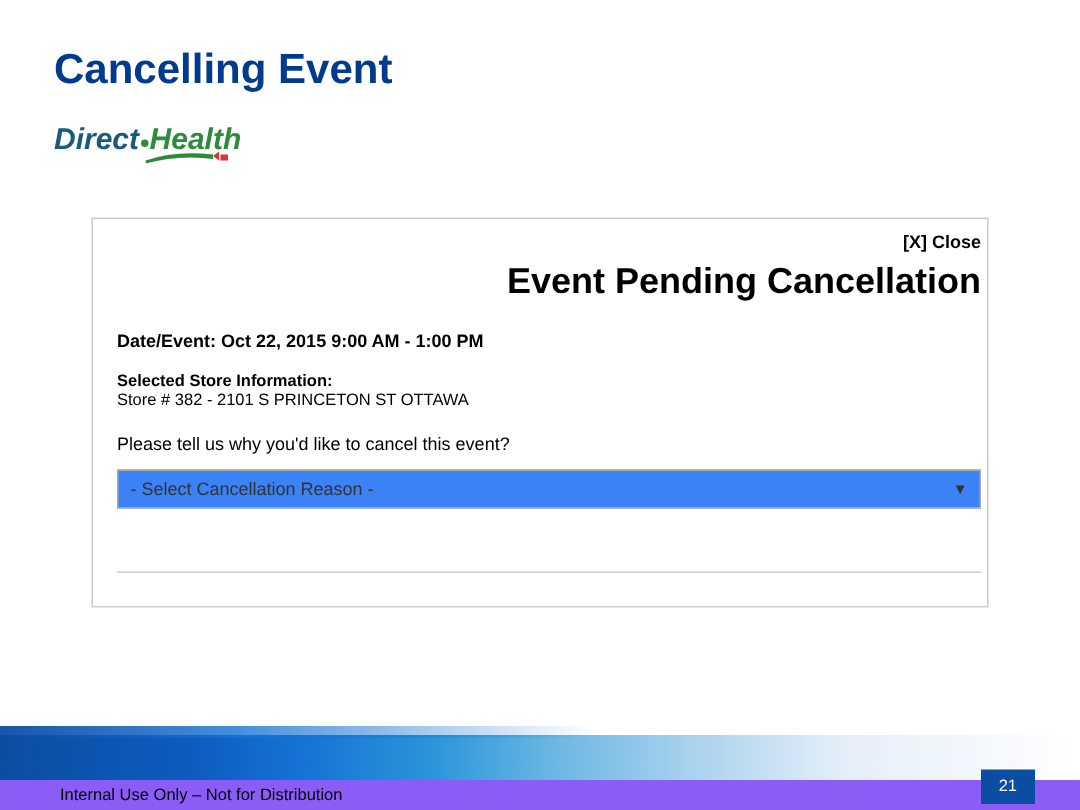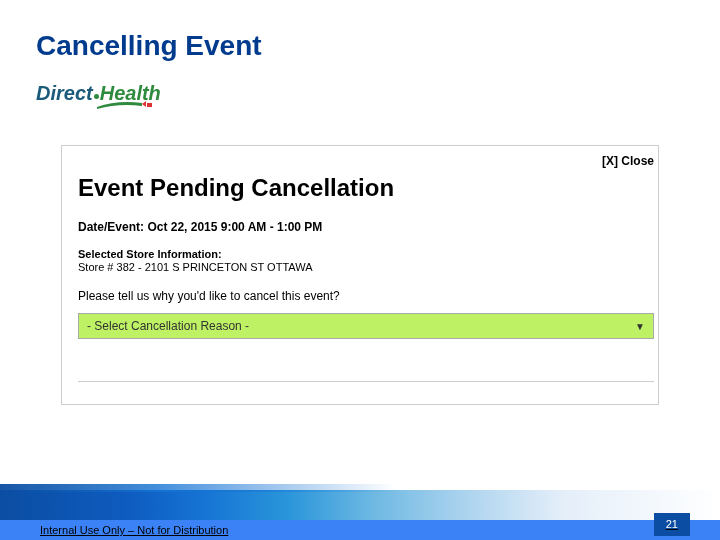--- a/index.html
+++ b/index.html
@@ -68,21 +68,21 @@
     color: #000;
   }
   .close-row {
     text-align: right;
     font-weight: bold;
     font-size: 12px;
     padding-bottom: 6px;
     cursor: pointer;
   }
   .dialog-title {
-    text-align: left;
+    text-align: right;
     font-size: 24px;
     font-weight: bold;
     color: #000;
     margin-bottom: 18px;
   }
   .field-row {
     margin-bottom: 14px;
     font-size: 12px;
   }
   .field-row .bold { font-weight: bold; }
@@ -93,21 +93,21 @@
   .select-wrap {
     width: 100%;
     border: 1px solid #aaa;
     height: 26px;
     display: flex;
     align-items: center;
     justify-content: space-between;
     padding: 0 8px;
     font-size: 12px;
     color: #333;
-    background: #bef264;
+    background: #3b82f6;
     cursor: pointer;
   }
   .select-caret {
     font-size: 10px;
     color: #333;
   }
 
   .dialog-divider {
     border: none;
     border-top: 1px solid #ccc;
@@ -155,28 +155,27 @@
     width: 55%;
     height: 8px;
     background: linear-gradient(90deg,
       rgba(11,77,162,0.95) 0%,
       rgba(21,115,212,0.8) 40%,
       rgba(255,255,255,0) 100%);
     border-top-right-radius: 8px;
   }
   .footer-lower {
     height: 20px;
-    background: #3b82f6;
+    background: #8b5cf6;
     display: flex;
     align-items: center;
     justify-content: space-between;
     padding: 0 30px 0 40px;
     font-size: 11px;
     color: #000;
-    text-decoration: underline;
   }
   .page-number {
     background: #0b4da2;
     color: #fff;
     padding: 5px 12px 6px 12px;
     font-size: 11px;
     position: relative;
     top: -6px;
   }
 </style>

